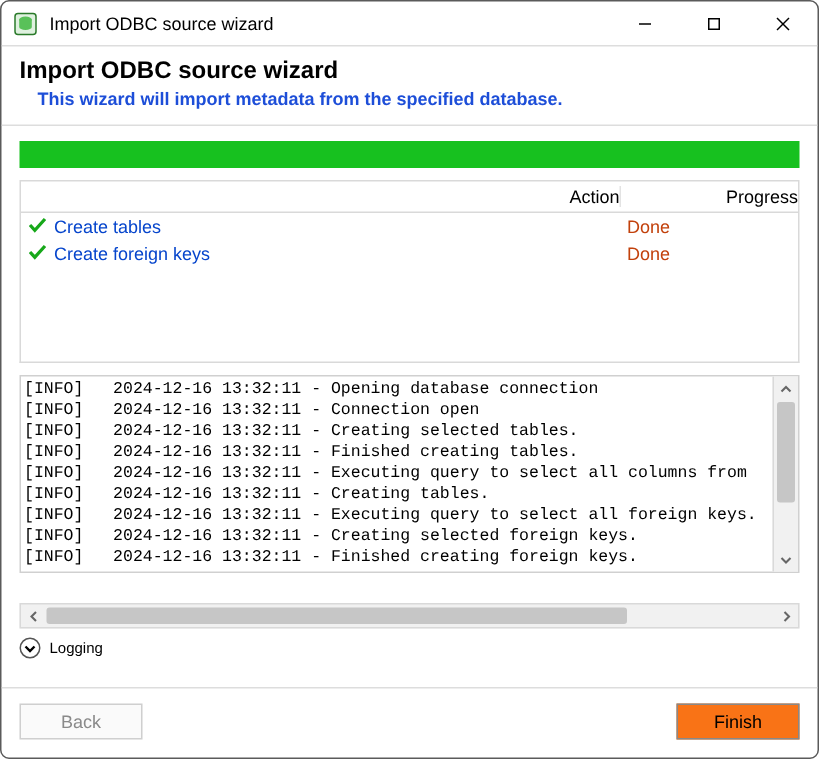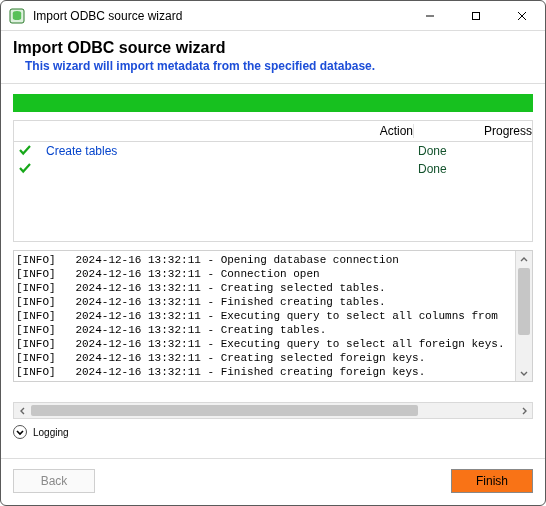--- a/index.html
+++ b/index.html
@@ -54,26 +54,26 @@
   .th {
     text-align:right; font-size:12px; color:#000;
     border-right:1px solid #e3e3e3;
   }
   .th.action  { flex:0 0 400px; }
   .th.progress{ flex:1; border-right:none; }
   .tbody { border:1px solid #d9d9d9; border-top:none; height:100px; overflow:auto; }
 
   .trow { display:flex; align-items:center; height:18px; }
   .cell-action {
-    flex:0 0 400px; display:flex; align-items:center; gap:14px;
+    flex:0 0 400px; display:flex; align-items:center; gap:4px;
     padding-left:4px;
   }
   .cell-progress { flex:1; padding-left:4px; }
   .link { color:#0645cc; text-decoration:none; cursor:pointer; }
-  .done { color:#14532d; }
+  .done { color:#c2410c; }
   .tick svg { stroke:#17a81a; stroke-width:2.2; fill:none; }
 
   
   .log-wrap {
     margin:8px 12px 20px 12px;
     border:1px solid #d0d0d0;
     display:flex;
     height:132px;
     gap:12px;
   }
@@ -187,20 +187,21 @@
       </div>
       <div class="cell-progress done">Done</div>
     </div>
     <div class="trow">
       <div class="cell-action">
         <span class="tick">
           <svg width="14" height="14" viewBox="0 0 14 14">
               <path d="M2 7 l3.2 3.5 L12 3"></path>
             </svg>
         </span>
+        <a class="link">Create foreign keys</a>
       </div>
       <div class="cell-progress done">Done</div>
     </div>
   </div>
 </div>
 
 <div class="log-wrap">
   <pre class="log-pre" id="log-pre">[INFO]   2024-12-16 13:32:11 - Opening database connection
 [INFO]   2024-12-16 13:32:11 - Connection open
 [INFO]   2024-12-16 13:32:11 - Creating selected tables.

